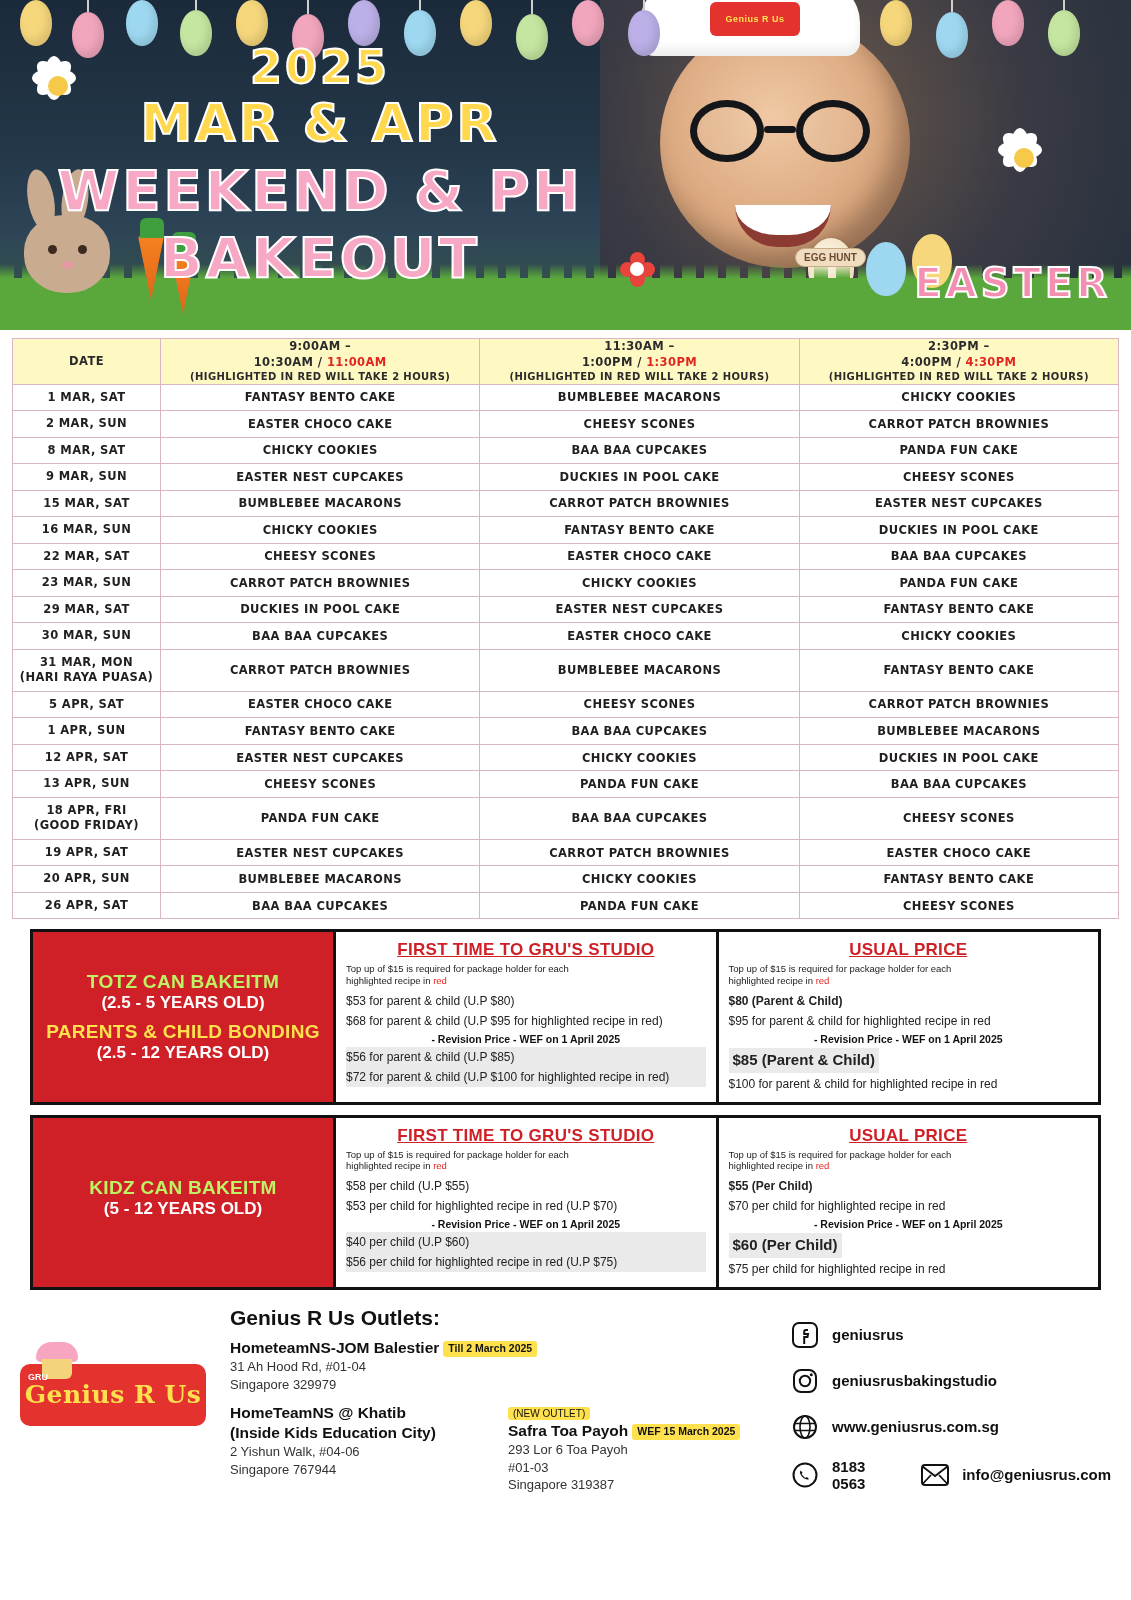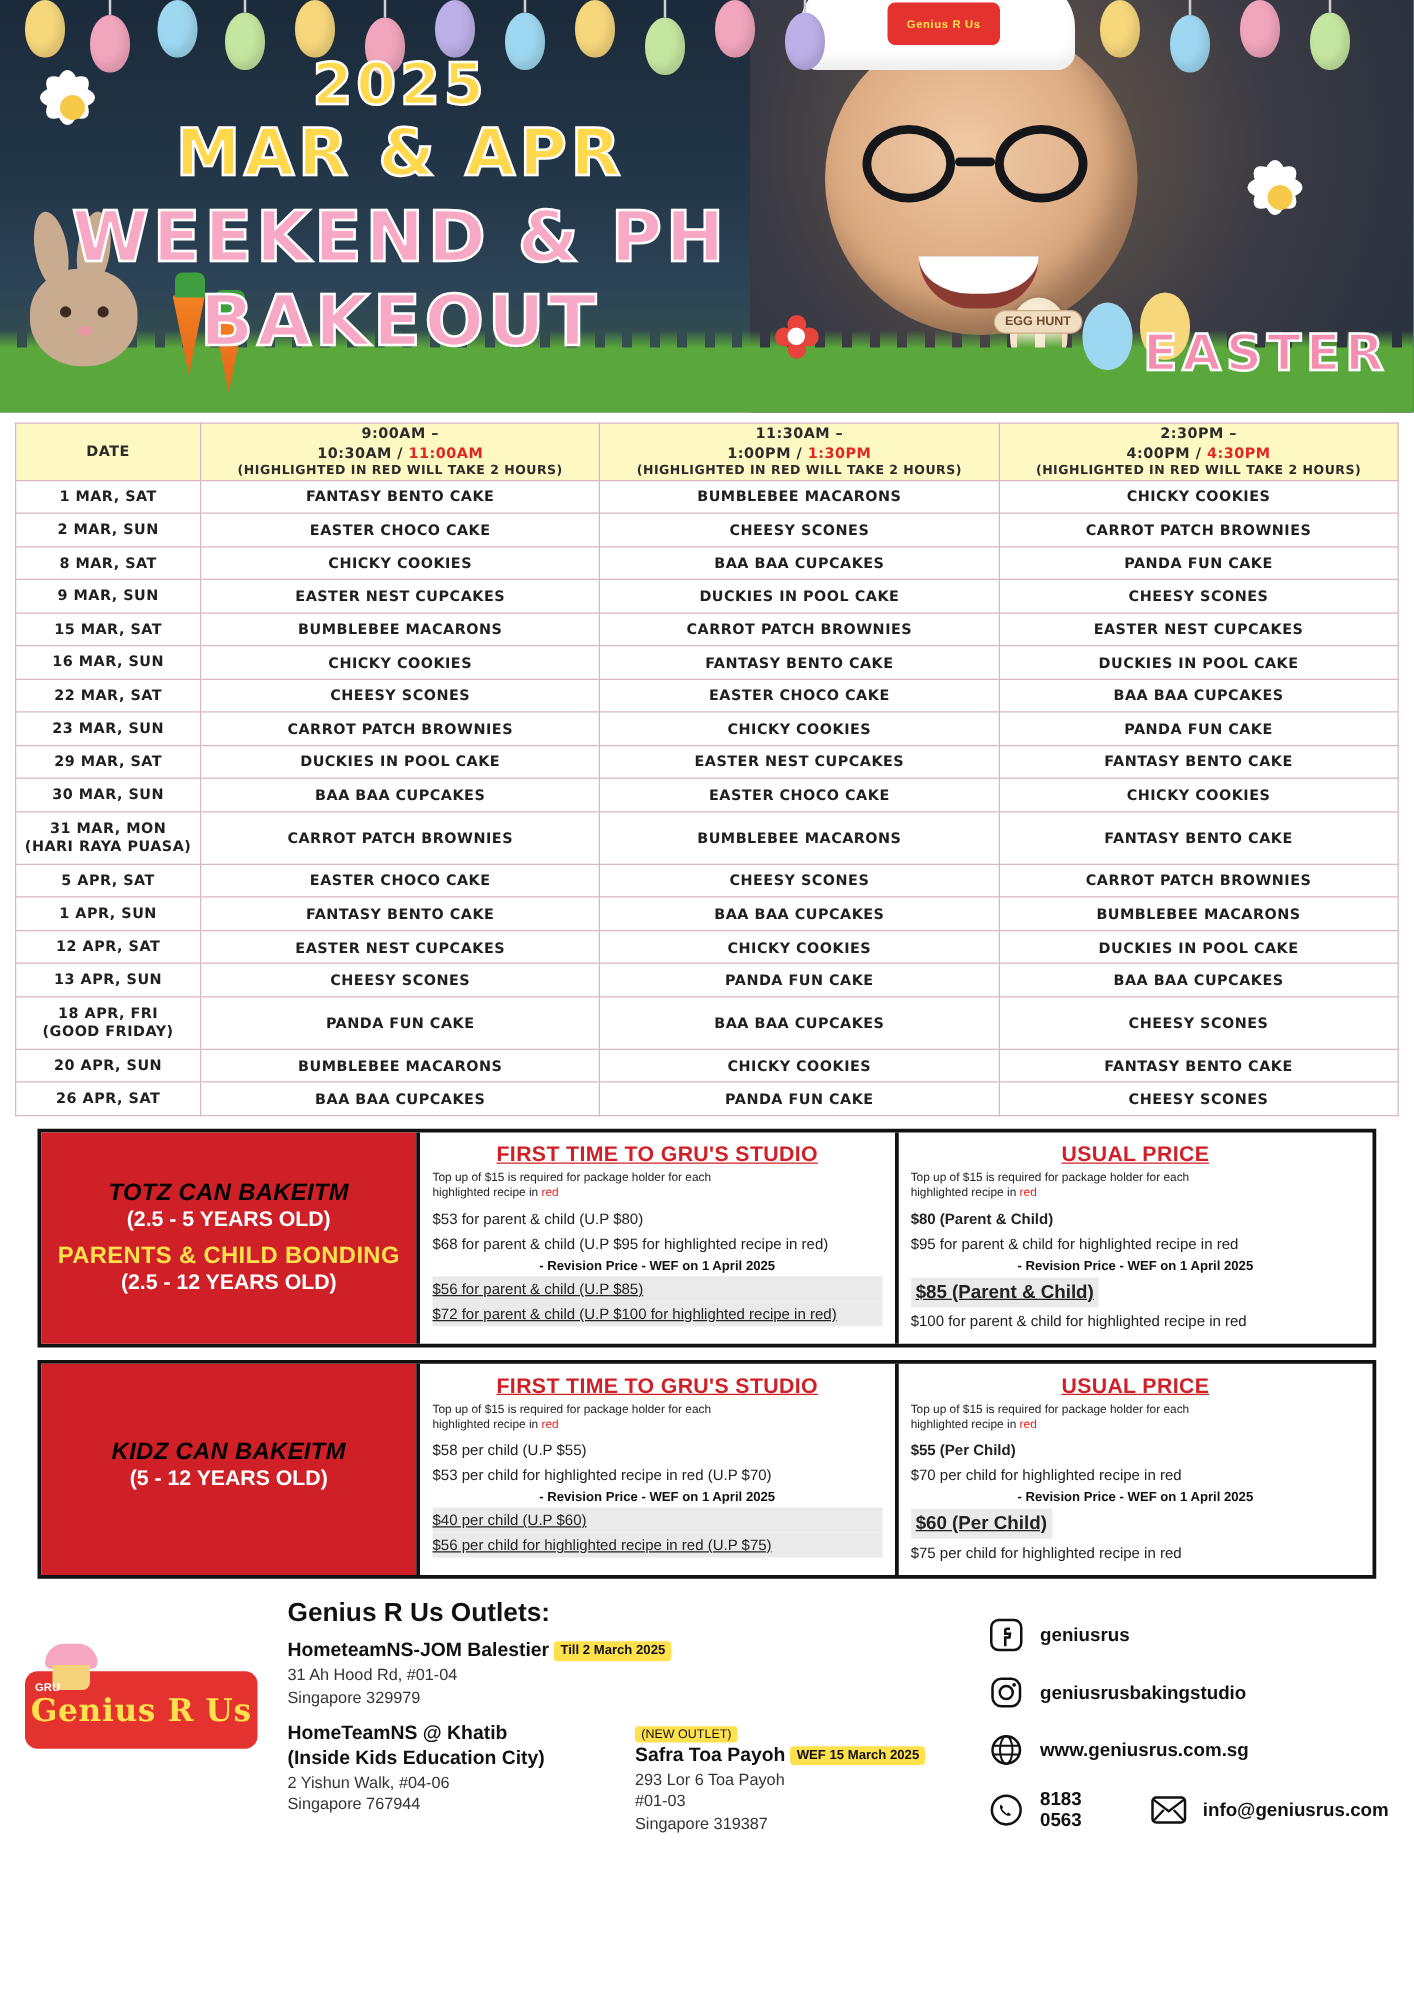--- a/index.html
+++ b/index.html
@@ -165,38 +165,38 @@
 
   
   .price-area{ padding:10px 30px 0 30px; }
   .price-box{
     display:flex; border:3px solid #111; margin-bottom:10px; background:#fff;
   }
   .price-left{
     width:300px; background:#cf2027; color:#fff; display:flex; flex-direction:column;
     align-items:center; justify-content:center; text-align:center; padding:10px 6px;
   }
-  .price-left .line1{ font-size:19px; font-weight:bold; color:#000000; letter-spacing:.3px;font-style:italic; }
+  .price-left .line1{ font-size:19px; font-weight:bold; color:#bef264; letter-spacing:.3px; }
   .price-left .line2{ font-size:17px; font-weight:bold; color:#fff; margin-bottom:8px;}
   .price-left .line3{ font-size:19px; font-weight:bold; color:#ffe14d; letter-spacing:.3px;}
   .price-left .line4{ font-size:17px; font-weight:bold; color:#fff;}
   .price-col{
     flex:1; border-left:3px solid #111; padding:6px 10px 8px 10px;
   }
   .price-col h4{
     margin:2px 0 3px 0; text-align:center; font-size:17px; color:#cf2027;
     font-weight:bold; text-decoration:underline; letter-spacing:.3px;
   }
   .topup{
     text-align:left; font-size:9.5px; color:#222; line-height:1.25; margin-bottom:4px;
   }
   .price-col .rowline{
     font-size:12px; color:#222; line-height:1.5; padding:1px 0;
   }
-  .hl{ background:#eaeaea; display:block;text-decoration:underline; }
+  .hl{ background:#eaeaea; display:block; }
   .big{ font-size:15px; font-weight:bold; }
   .big.hl{ display:inline-block; padding:1px 4px; }
   .rev{
     text-align:center; font-size:10.5px; font-weight:bold; color:#111; padding:2px 0;
   }
 
   
   .footer{ padding:6px 20px 0 20px; display:flex; }
   .footer-logo{
     width:210px; padding-top:58px;
@@ -439,20 +439,26 @@
           <td class="red">PANDA FUN CAKE</td>
           <td>BAA BAA CUPCAKES</td>
         </tr>
         <tr>
           <td class="datecell col-date">18 APR, FRI<br>(GOOD FRIDAY)</td>
           <td class="red">PANDA FUN CAKE</td>
           <td>BAA BAA CUPCAKES</td>
           <td>CHEESY SCONES</td>
         </tr>
         <tr>
+          <td class="datecell col-date">19 APR, SAT</td>
+          <td>EASTER NEST CUPCAKES</td>
+          <td>CARROT PATCH BROWNIES</td>
+          <td class="red">EASTER CHOCO CAKE</td>
+        </tr>
+        <tr>
           <td class="datecell col-date">20 APR, SUN</td>
           <td class="red">BUMBLEBEE MACARONS</td>
           <td>CHICKY COOKIES</td>
           <td>FANTASY BENTO CAKE</td>
         </tr>
         <tr>
           <td class="datecell col-date">26 APR, SAT</td>
           <td>BAA BAA CUPCAKES</td>
           <td class="red">PANDA FUN CAKE</td>
           <td>CHEESY SCONES</td>

